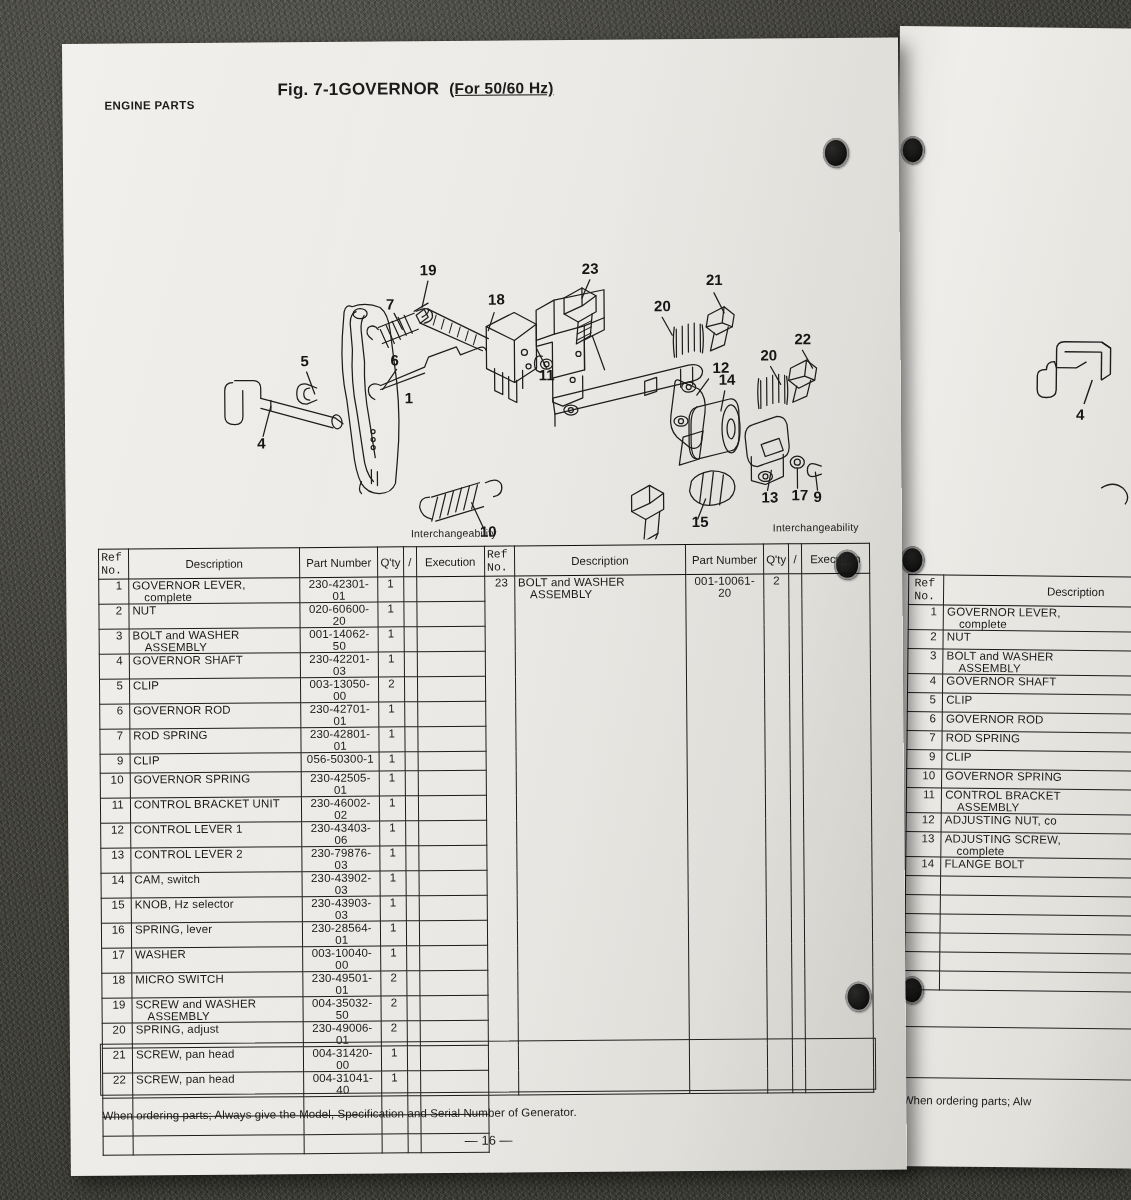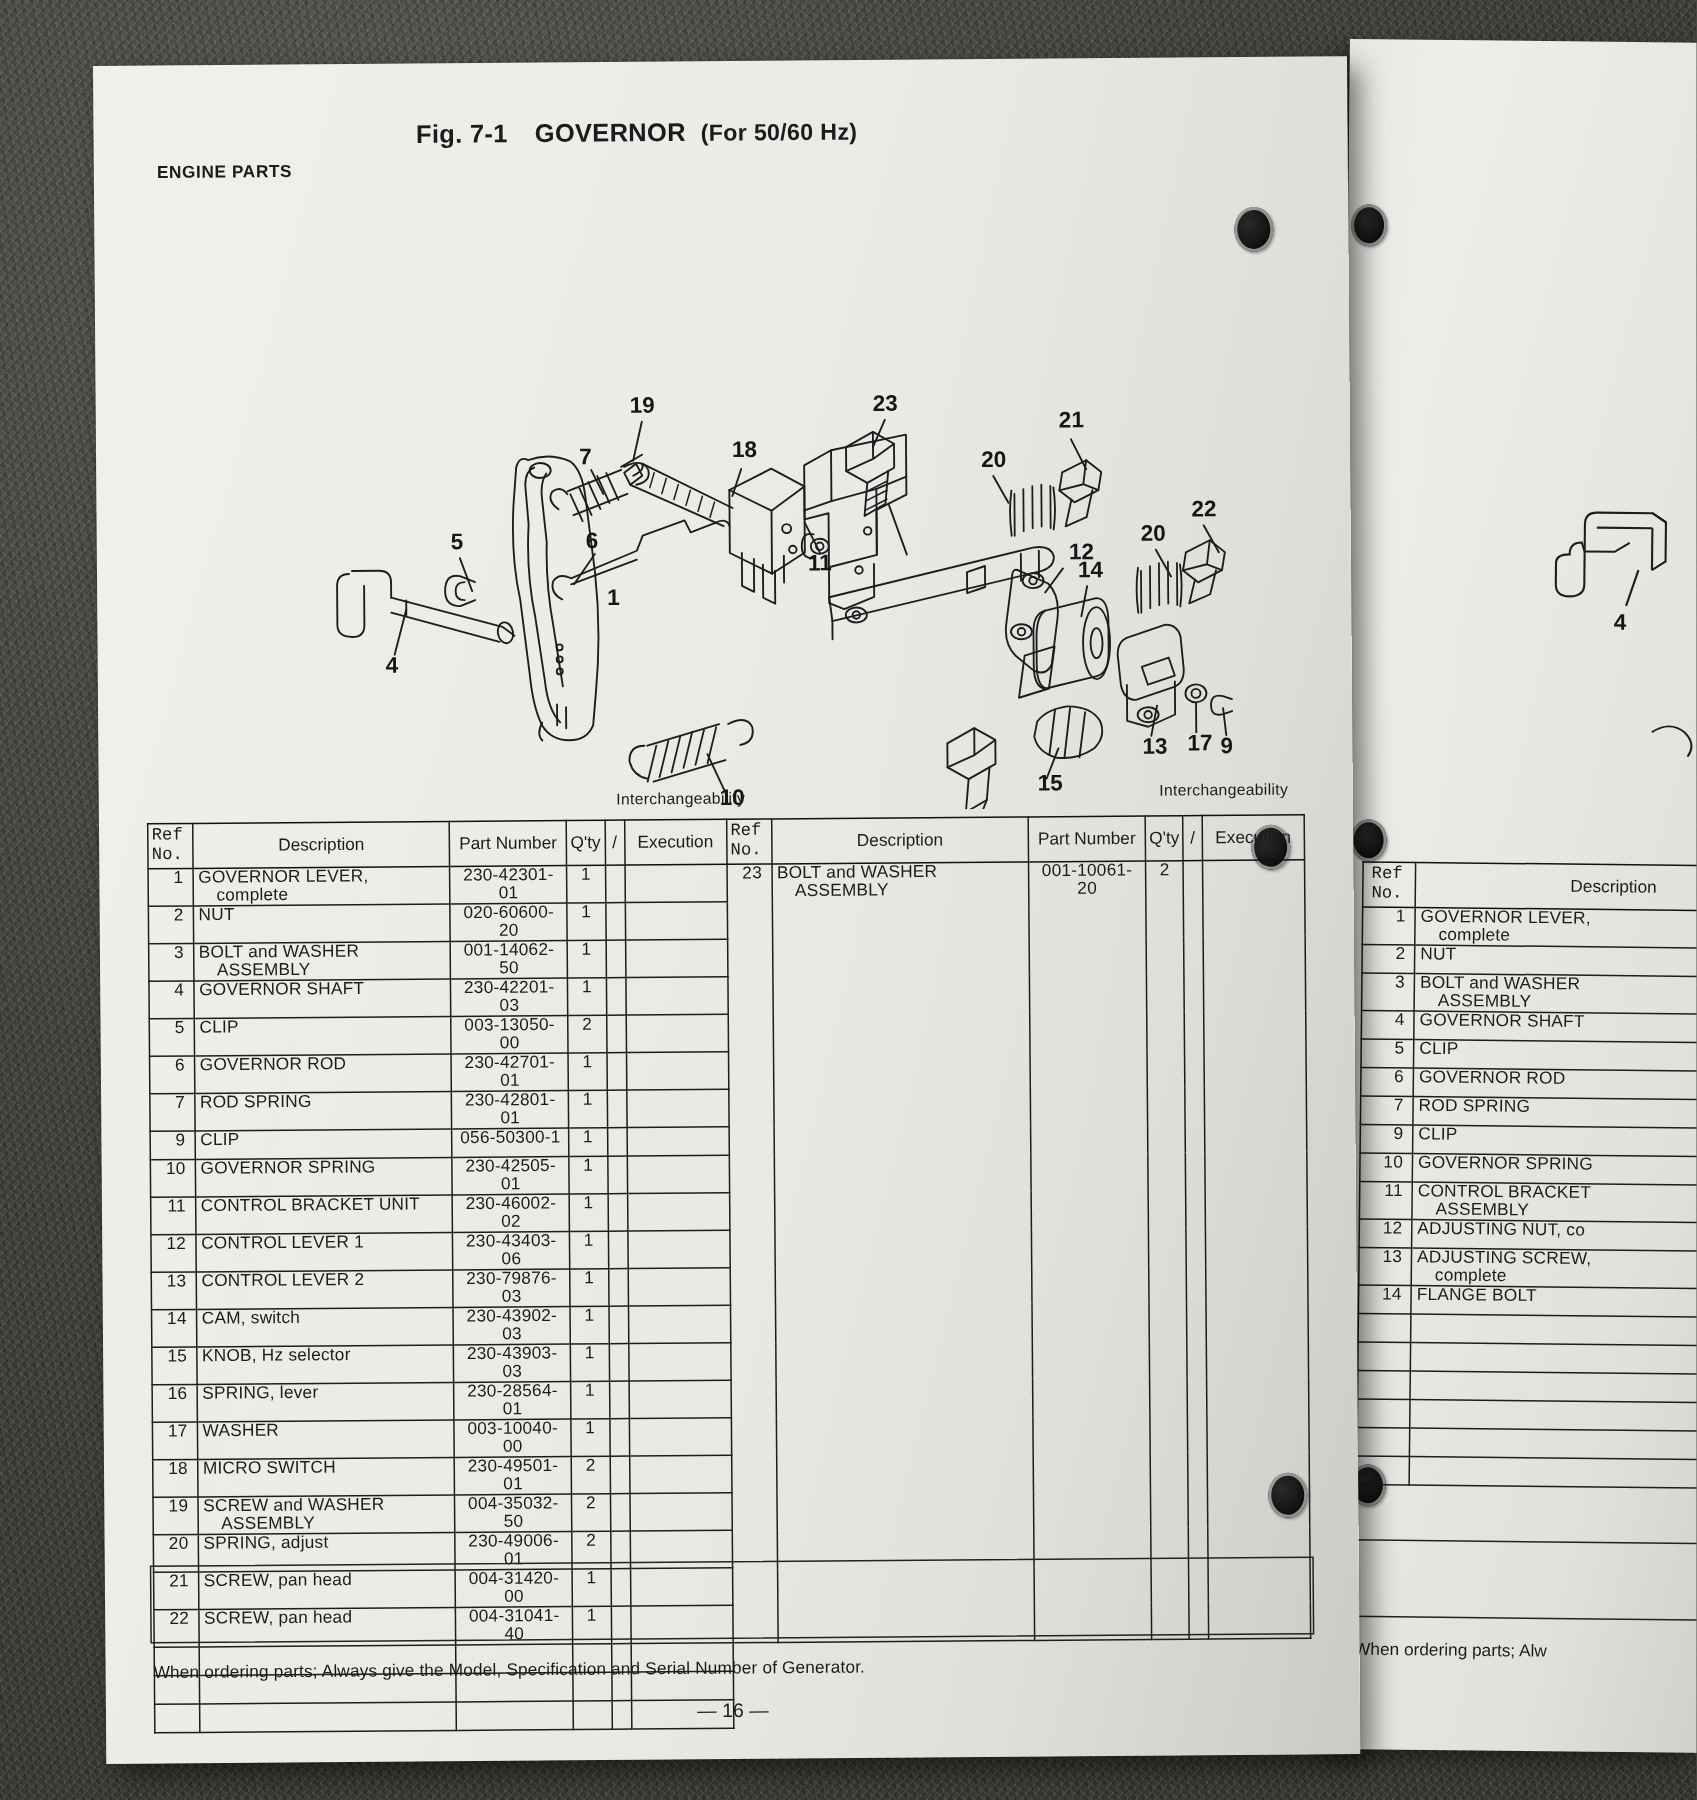--- a/index.html
+++ b/index.html
@@ -72,29 +72,29 @@
   }
   #hole-l1{ left:760px; top:100px; }
   #hole-l2{ left:768px; top:512px; }
   #hole-l3{ left:776px; top:944px; }
   #hole-r1{ left:2px;  top:110px; width:24px; height:28px;}
   #hole-r2{ left:6px;  top:520px; width:24px; height:28px;}
   #hole-r3{ left:10px; top:950px; width:24px; height:28px;}
 
   
   #section-label{
-    position:absolute; left:42px; top:66px;
+    position:absolute; left:42px; top:56px;
     font-size:11.5px; letter-spacing:.4px; font-weight:600;
   }
   #fig-heading{
     position:absolute; left:215px; top:38px;
     font-size:17px; font-weight:700; letter-spacing:.2px; white-space:nowrap;
   }
-  #fig-heading .num{ margin-right:18px; }
-  #fig-heading .hz{ font-size:15.5px; font-weight:700; }
+  #fig-heading .num{ }
+  #fig-heading .hz{ font-size:15.5px; font-weight:700;text-decoration:underline; }
 
   
   #diagram{ position:absolute; left:20px; top:90px; width:760px; height:410px; }
   #diagram svg{ width:100%; height:100%; display:block; }
   .cal{ font-family:"Liberation Sans", sans-serif; font-size:15px; font-weight:700; fill:#161616; }
 
   
   #parts-table{
     position:absolute; left:32px; top:505px; width:772px;
     border-collapse:collapse;

